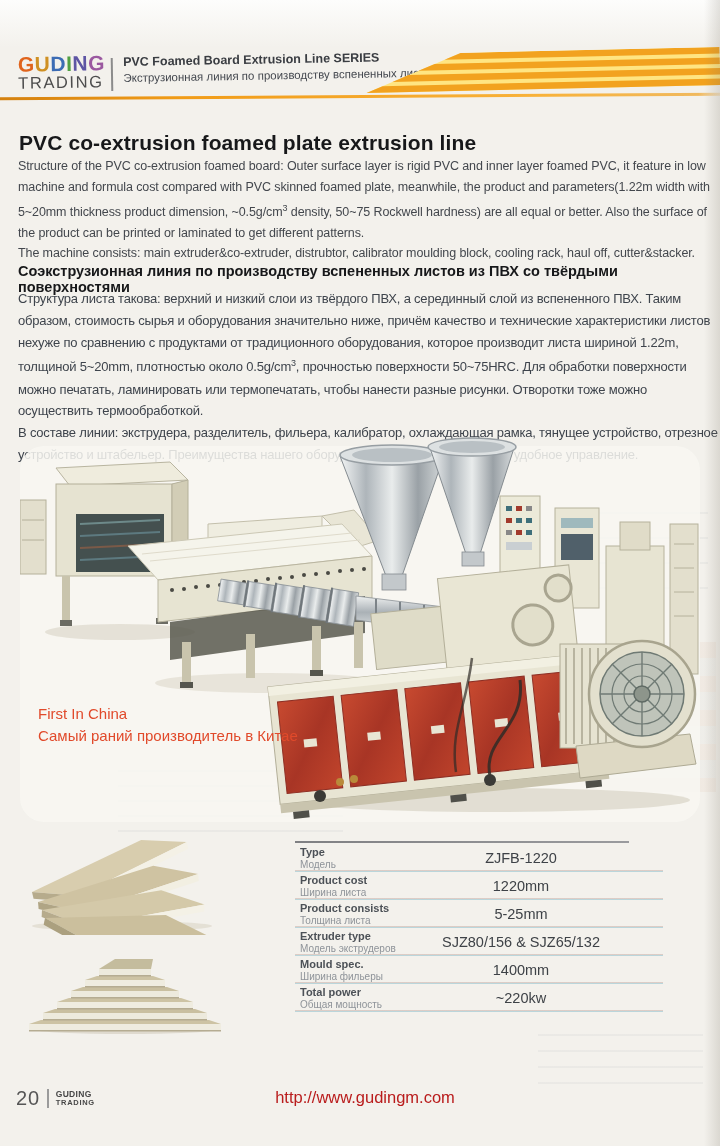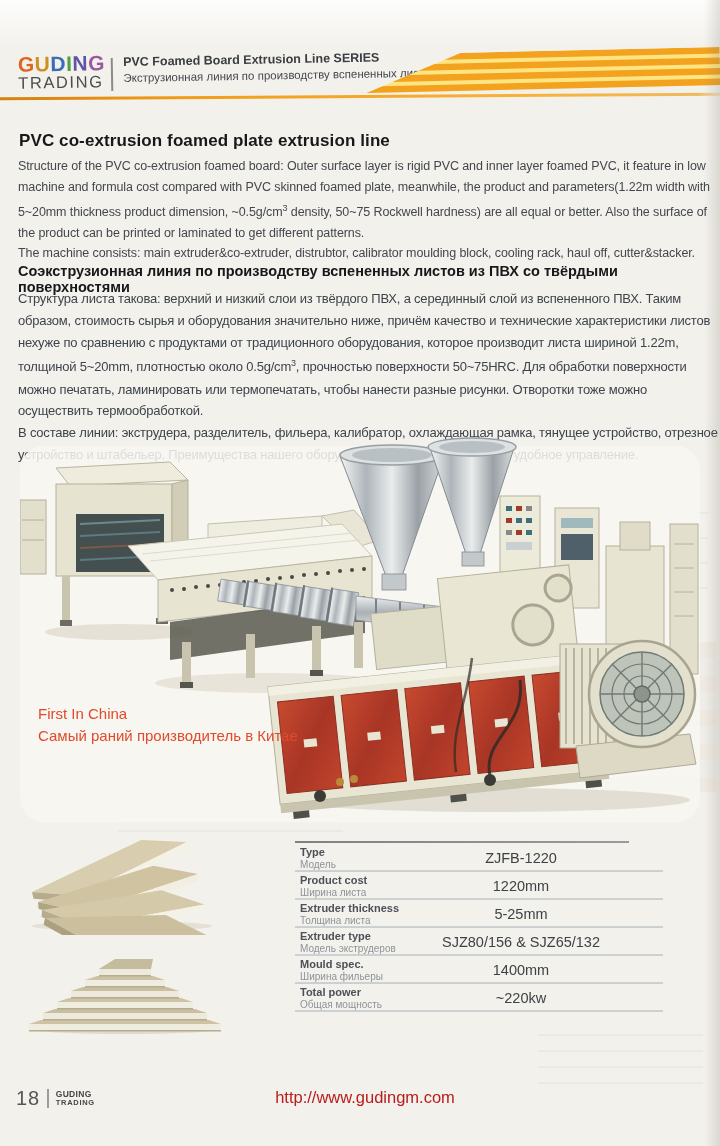--- a/index.html
+++ b/index.html
@@ -26,21 +26,21 @@
   .series-title{position:absolute;left:123px;top:55px;transform:rotate(-1deg);transform-origin:left top;}
   .series-en{font-size:12.5px;font-weight:700;color:#3a3d42;line-height:1.25;}
   .series-ru{font-size:11.5px;color:#43474e;line-height:1.35;}
   .stripes{position:absolute;left:366px;top:47px;transform:rotate(-1.3deg);transform-origin:right center;}
   .header-rule{
     position:absolute;left:0;top:95px;width:720px;height:3px;transform:rotate(-0.35deg);
     background:linear-gradient(90deg,#d4810f,var(--rule-orange) 25%,#f8b23a 75%,#f0b95e 97%,rgba(240,185,94,.3));
   }
 
   
-  .intro-heading{position:absolute;left:19px;top:131px;font-size:17px;font-weight:700;color:#17181a;letter-spacing:.1px;text-align:right;}
+  .intro-heading{position:absolute;left:19px;top:131px;font-size:21px;font-weight:700;color:#17181a;letter-spacing:.1px;text-align:right;}
   .intro-body{position:absolute;left:18px;top:156px;width:701px;font-size:12.5px;line-height:20.8px;color:#43474d;letter-spacing:-.1px;}
   .intro-body p{margin:0;}
   sup{font-size:9px;}
 
   
   .ru-heading{position:absolute;left:18px;top:263px;font-size:14.5px;font-weight:700;color:#17181a;}
   .ru-body{position:absolute;left:18px;top:288px;width:702px;font-size:13px;line-height:21.8px;color:#3e444c;letter-spacing:-.2px;}
   .ru-body p{margin:0;}
 
   
@@ -387,21 +387,21 @@
     <div class="spec-row">
       <div class="spec-lbl">
           <div class="spec-en">Product cost</div>
           <div class="spec-ru">Ширина листа</div>
         </div>
       <div class="spec-val">1220mm</div>
       <div class="spec-sep"></div>
     </div>
     <div class="spec-row">
       <div class="spec-lbl">
-          <div class="spec-en">Extruder thickness</div>
+          <div class="spec-en">Product consists</div>
           <div class="spec-ru">Толщина листа</div>
         </div>
       <div class="spec-val">5-25mm</div>
       <div class="spec-sep"></div>
     </div>
     <div class="spec-row">
       <div class="spec-lbl">
           <div class="spec-en">Extruder type</div>
           <div class="spec-ru">Модель экструдеров</div>
         </div>
@@ -420,21 +420,21 @@
       <div class="spec-lbl">
           <div class="spec-en">Total power</div>
           <div class="spec-ru">Общая мощность</div>
         </div>
       <div class="spec-val">~220kw</div>
       <div class="spec-sep"></div>
     </div>
   </div>
 
   <div class="footer">
-    <div class="page-num">18</div>
+    <div class="page-num">20</div>
     <div class="foot-divider"></div>
     <div>
       <div class="foot-logo-1">GUDING</div>
       <div class="foot-logo-2">TRADING</div>
     </div>
   </div>
   <div class="footer-url">http://www.gudingm.com</div>
 
 </div>
 

